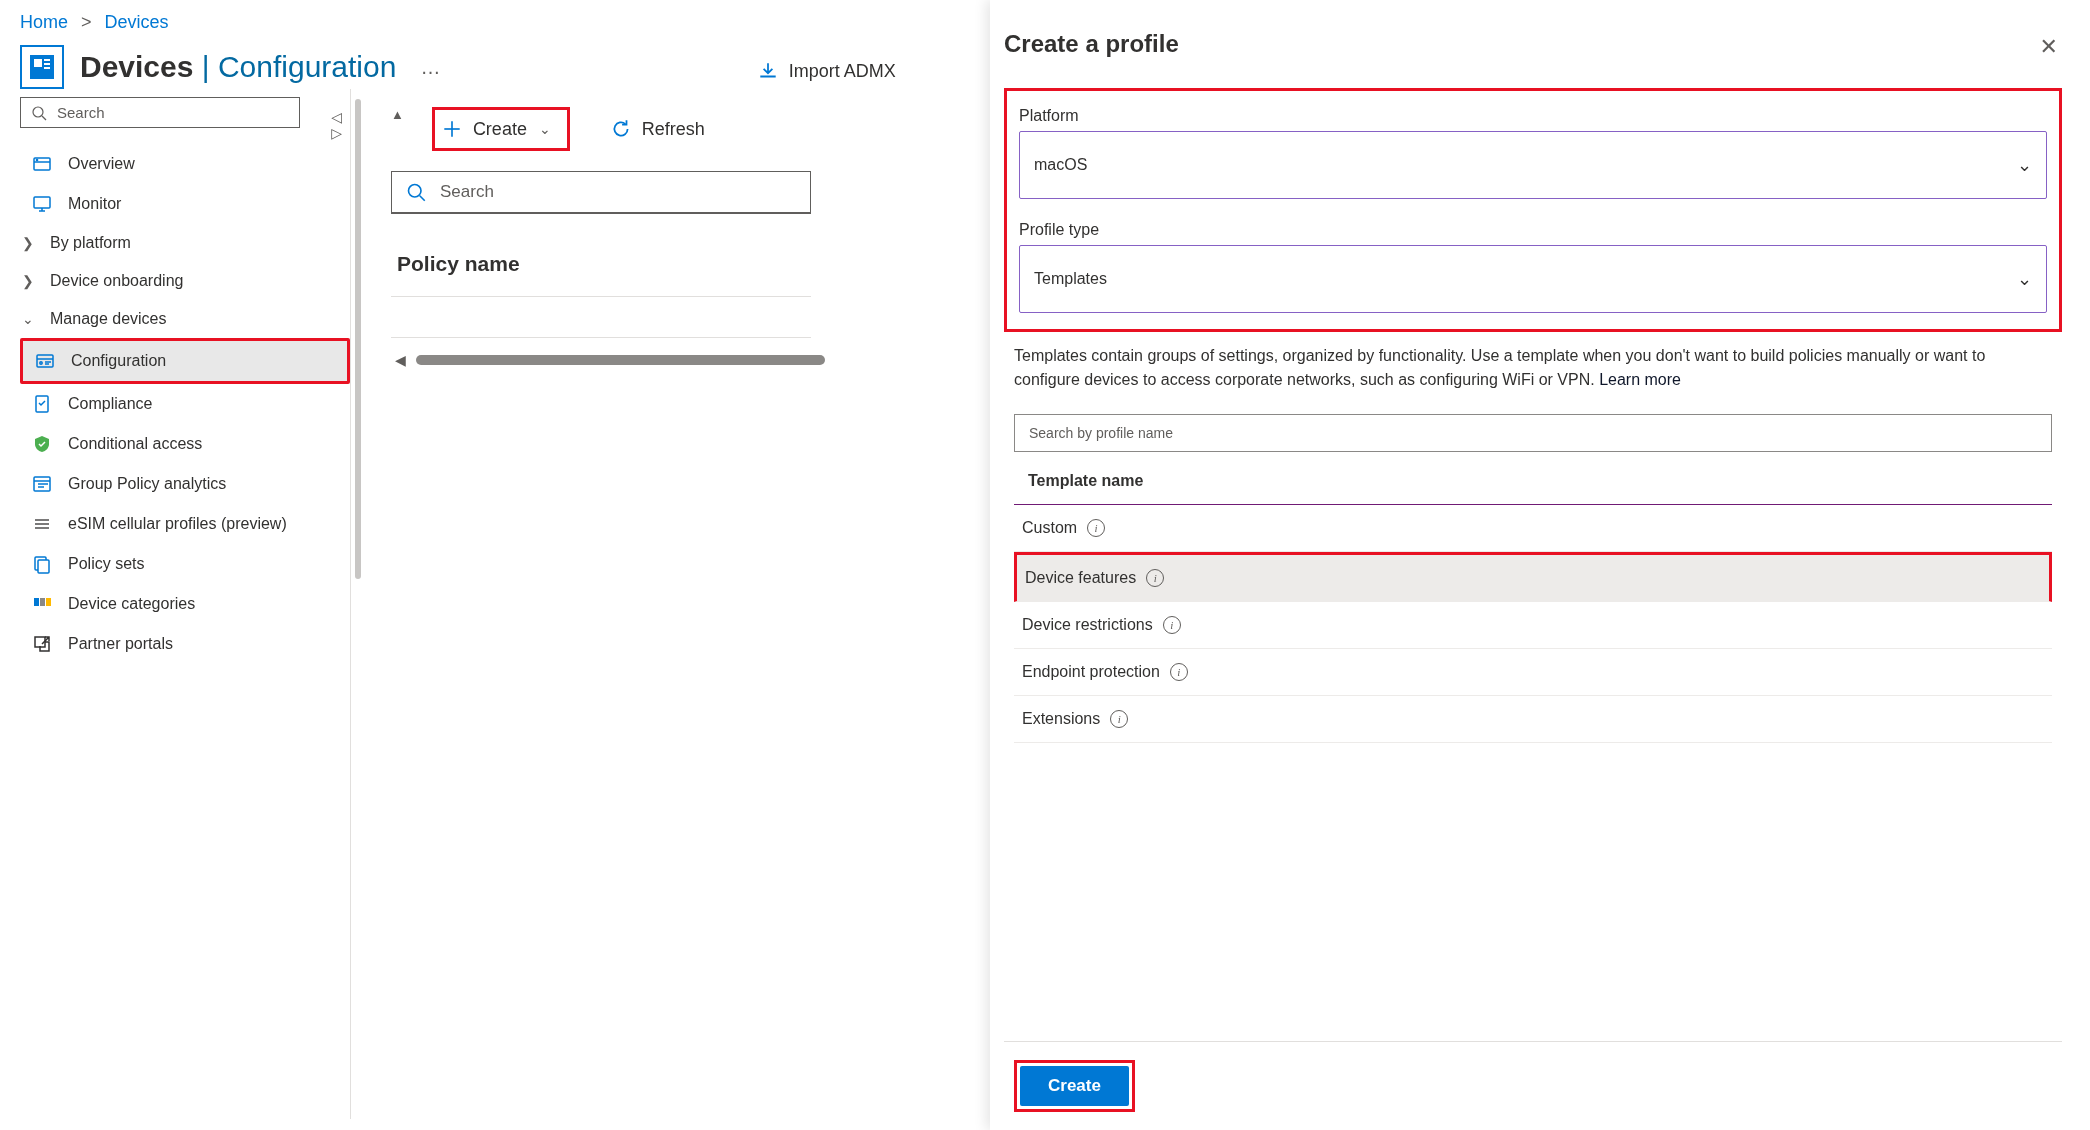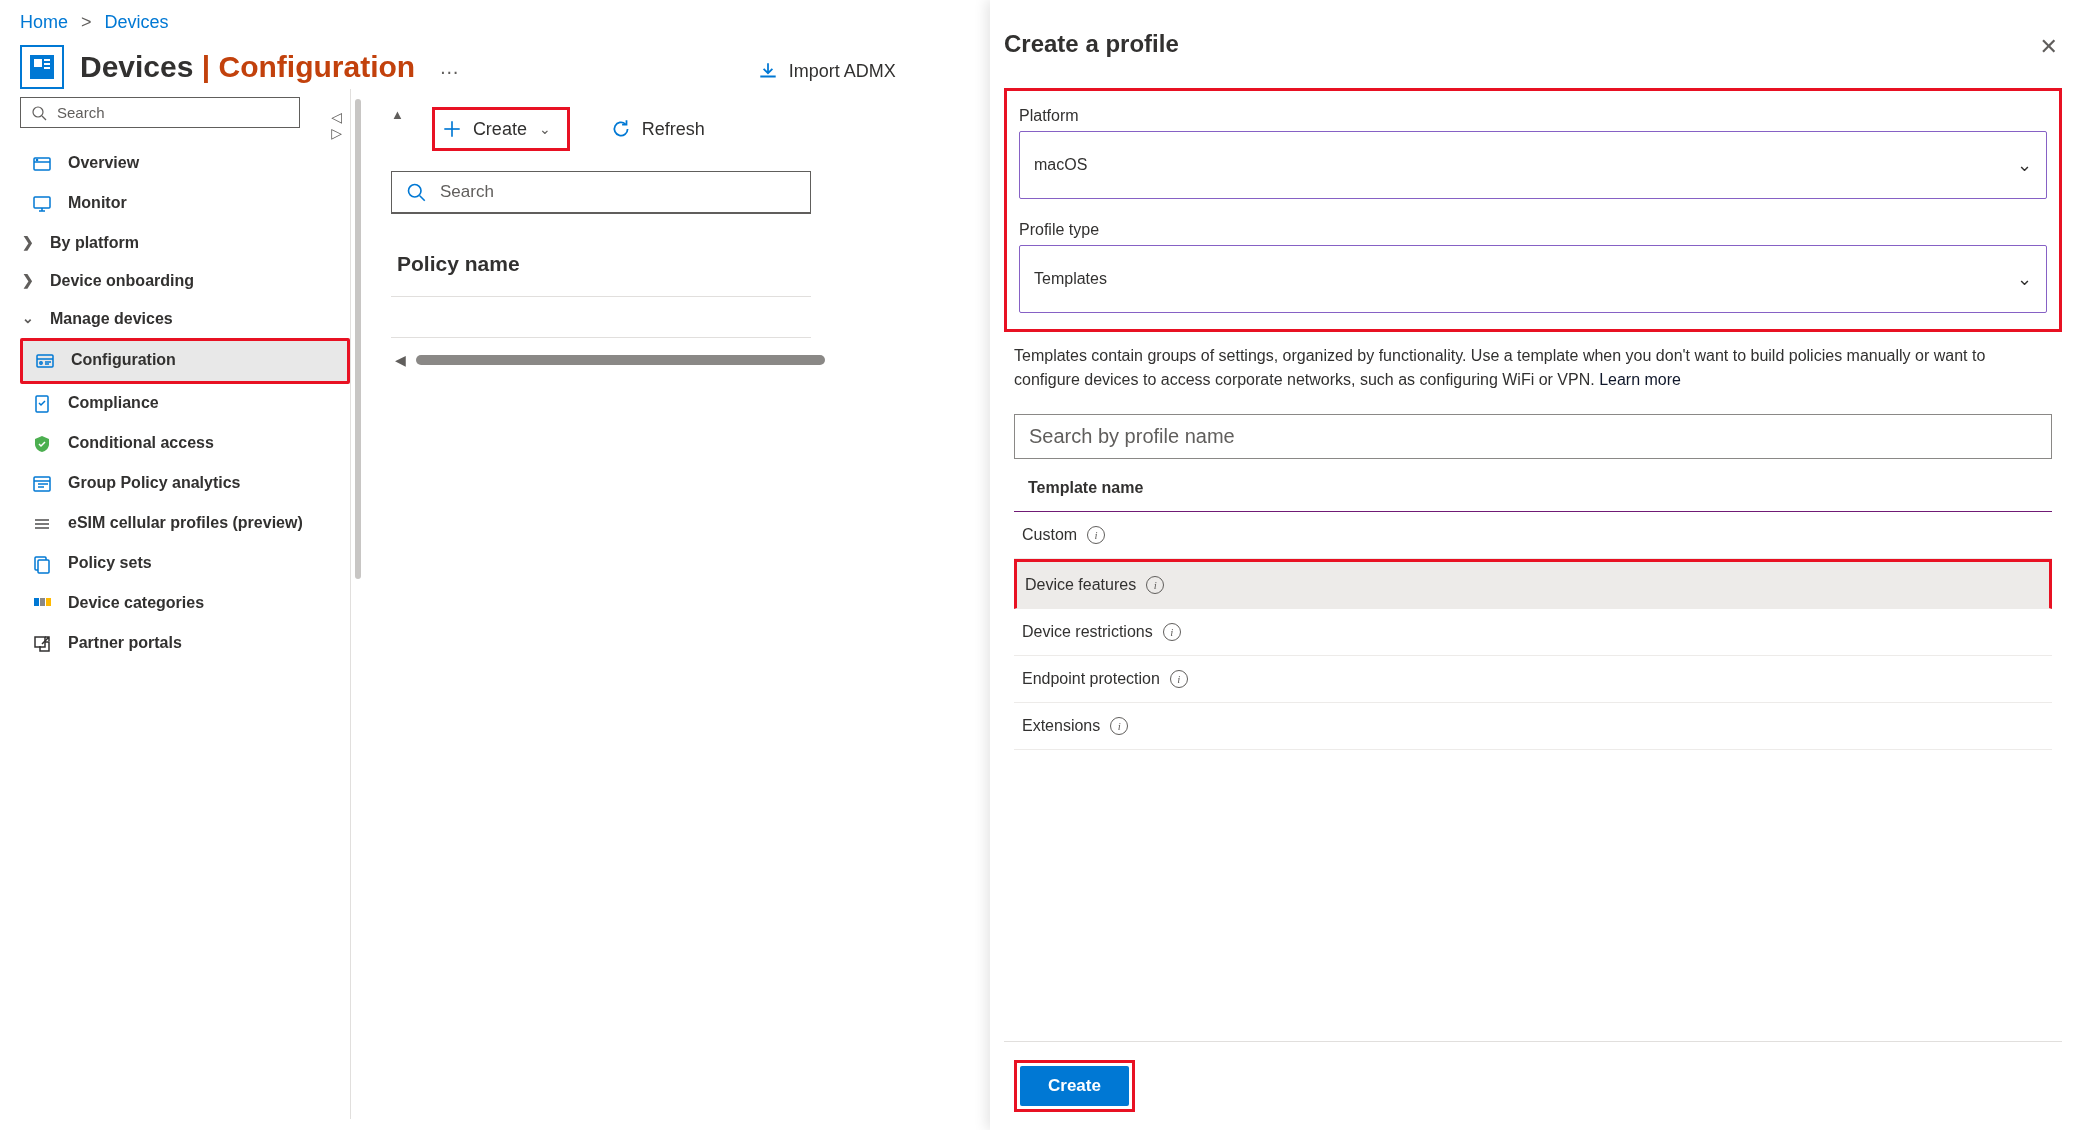--- a/index.html
+++ b/index.html
@@ -10,33 +10,33 @@
   .breadcrumb a { color: #0078d4; text-decoration: none; }
   .breadcrumb .sep { margin: 0 8px; color: #605e5c; }
 
   
   .page-title-row { display: flex; align-items: center; padding: 8px 20px 0; }
   .title-icon { width: 44px; height: 44px; border: 2px solid #0078d4; margin-right: 16px; display:flex; align-items:center; justify-content:center; background:#fff; }
   .title-icon-inner { width:24px; height:24px; background:#0078d4; position:relative; }
   .title-icon-inner::before { content:''; position:absolute; top:4px; left:4px; width:8px; height:8px; background:#fff; }
   .title-icon-inner::after { content:''; position:absolute; top:4px; right:4px; width:6px; height:2px; background:#fff; box-shadow:0 4px 0 #fff, 0 8px 0 #fff; }
   .page-title { font-size: 30px; font-weight: 600; }
-  .page-title .sub { font-weight: 700; color:#c2410c; }
+  .page-title .sub { font-weight: 400; color:#0369a1; }
   .ellipsis { margin-left: 24px; font-size:20px; letter-spacing:2px; color:#605e5c; cursor:pointer; }
 
   
   .layout { display:flex; height: calc(100% - 100px); }
 
   
   .sidebar { width: 350px; padding: 8px 0 0 20px; position:relative; }
   .search-box { display:flex; align-items:center; border:1px solid #605e5c; padding:6px 10px; width: 280px; font-size:15px; color:#605e5c; margin-bottom:16px; }
   .search-box svg { width:16px; height:16px; margin-right:10px; flex-shrink:0; }
   .collapse-icons { position:absolute; right:8px; top:20px; font-size:14px; color:#605e5c; display:flex; flex-direction:column; cursor:pointer; }
 
-  .nav-item { display:flex; align-items:flex-start; padding:10px 12px; font-size:16px; cursor:pointer; border-radius:2px;font-weight:bold; }
+  .nav-item { display:flex; align-items:center; padding:10px 12px; font-size:16px; cursor:pointer; border-radius:2px; }
   .nav-item svg, .nav-item .icon-slot { width:20px; height:20px; margin-right:16px; flex-shrink:0; }
   .nav-item.selected { background:#e8e8e8; }
   .nav-item .chev { width:16px; margin-right:12px; margin-left:-4px; color:#605e5c; font-size:14px; }
   .nav-indent { padding-left:38px; }
 
   
   .ann-red { border:3px solid #e81123; }
 
   
   .main { flex:1; padding:10px 0 0 40px; position:relative; border-left:1px solid #e1dfdd; display:flex; flex-direction:column; }
@@ -63,21 +63,21 @@
   .close-x { font-size:22px; color:#605e5c; cursor:pointer; padding:4px; }
 
   .field-group { padding:12px 10px 10px; }
   .field-label { font-size:16px; margin-bottom:6px; display:block; }
   .select-box { display:flex; align-items:center; justify-content:space-between; border:1px solid #8661c5; border-radius:2px; padding:22px 14px; font-size:16px; cursor:pointer; }
   .select-box .chev { font-size:18px; color:#323130; }
 
   .help-text { font-size:16px; line-height:1.5; padding:12px 10px 8px; color:#323130; }
   .help-text a { color:#0f172a; text-decoration:none; }
 
-  .flyout-search { display:flex; align-items:center; border:1px solid #8a8886; padding:10px 14px; margin:14px 10px 10px; font-size:20px; color:#605e5c; }
+  .flyout-search { display:flex; align-items:center; border:1px solid #8a8886; padding:10px 14px; margin:14px 10px 10px; font-size:14px; color:#605e5c; }
 
   .template-header { font-size:16px; font-weight:600; padding:10px 14px 14px; border-bottom:1px solid #701a75; margin:0 10px; }
 
   .template-list { margin:0 10px; overflow-y:auto; }
   .template-row { display:flex; align-items:flex-end; padding:14px 8px; border-bottom:1px solid #edebe9; font-size:16px; cursor:pointer; }
   .template-row.selected { background:#edebe9; }
   .info-icon { display:inline-flex; align-items:center; justify-content:center; width:18px; height:18px; border:1px solid #605e5c; border-radius:50%; font-size:11px; font-style:italic; font-family:Georgia,serif; color:#605e5c; margin-left:10px; }
 
   .flyout-footer { border-top:1px solid #e1dfdd; padding:18px 10px; margin-top:auto; }
   .btn-primary { background:#0078d4; color:#fff; font-size:17px; font-weight:600; padding:10px 28px; border:none; cursor:pointer; border-radius:2px; }

